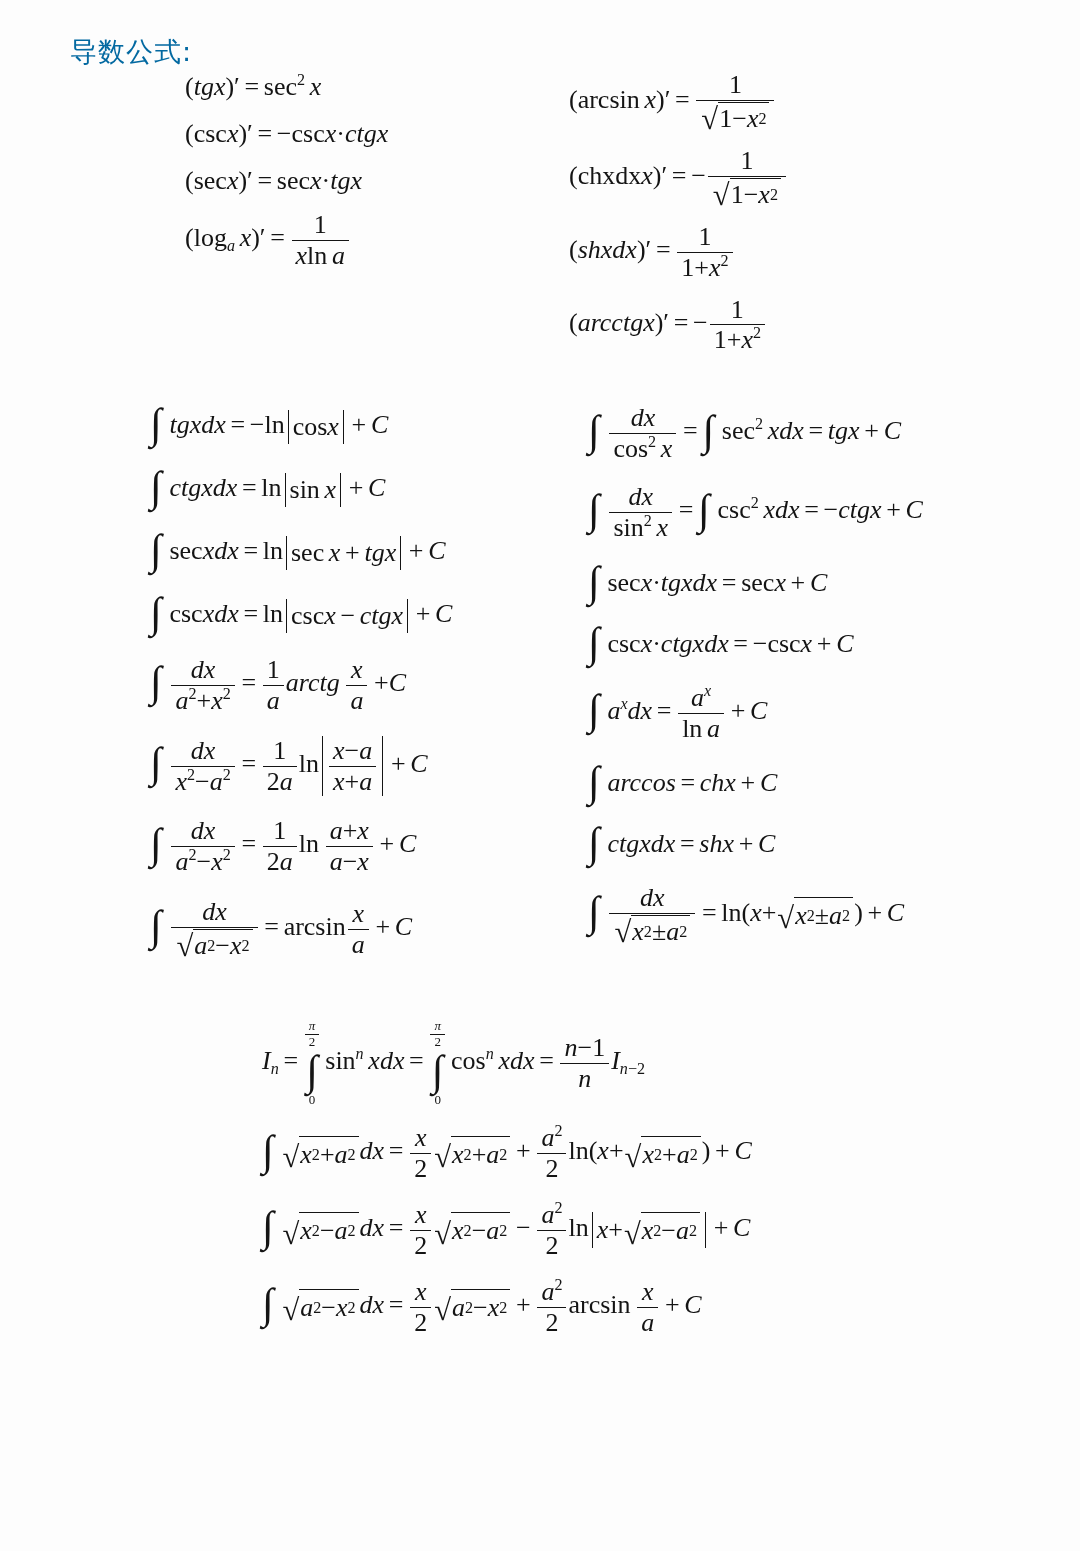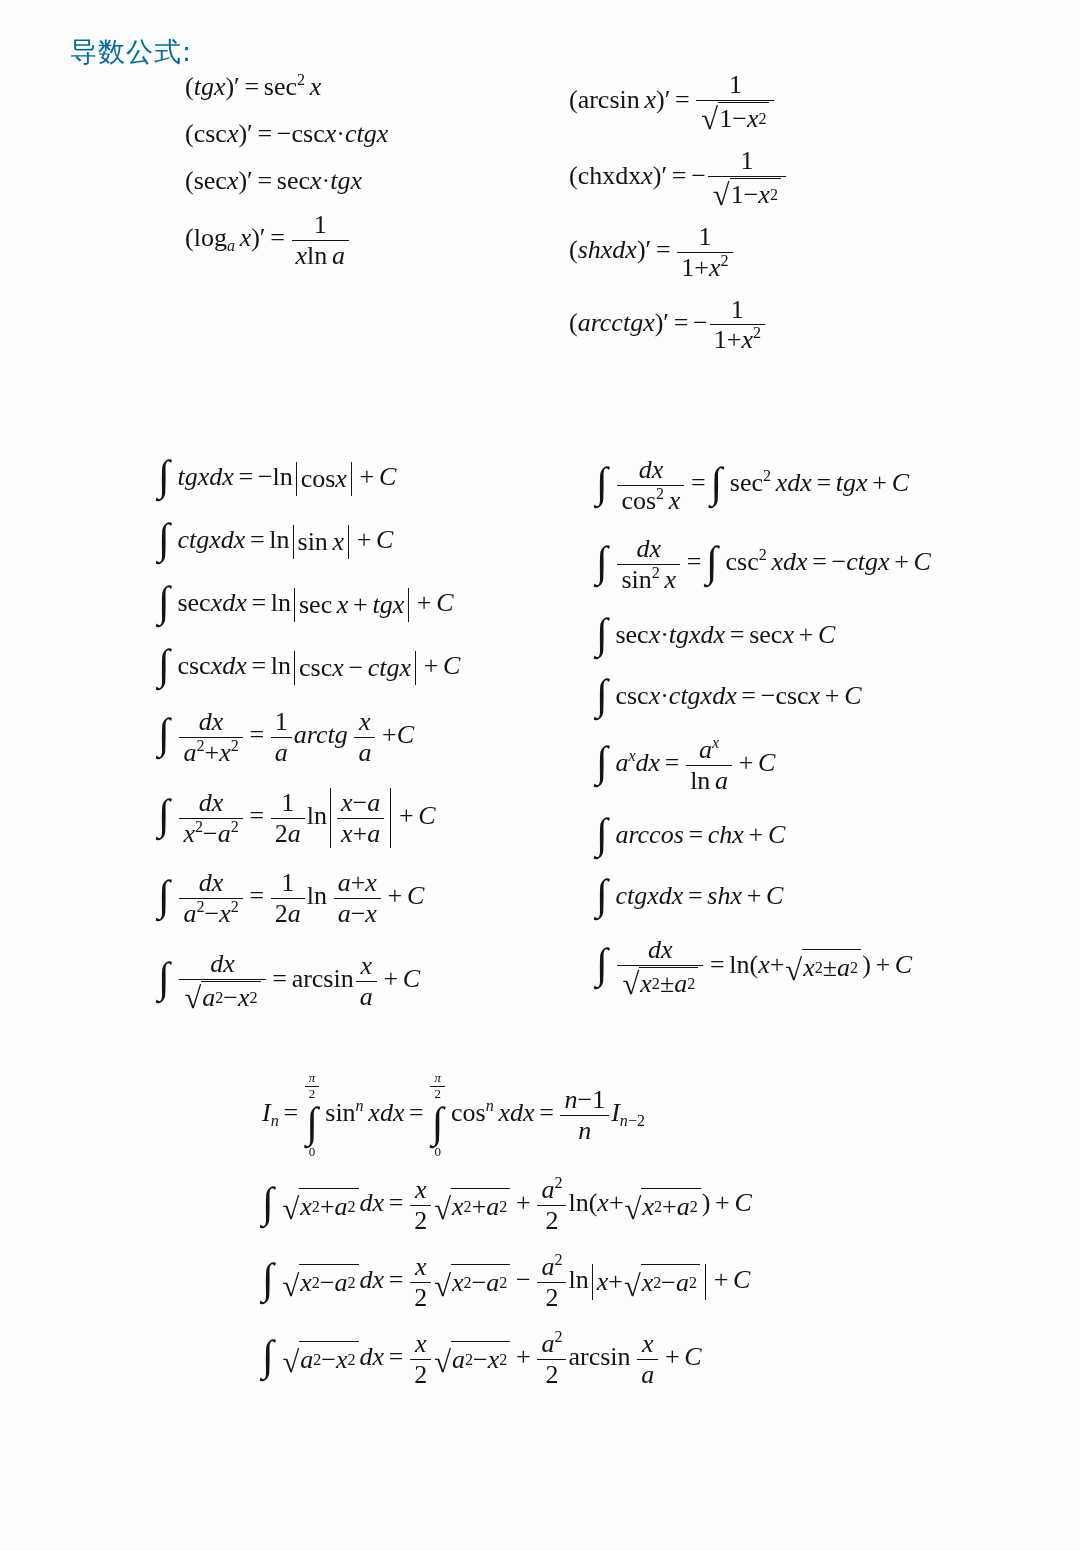--- a/index.html
+++ b/index.html
@@ -17,21 +17,21 @@
     font-size:27px;
     margin:0;
     padding:34px 0 0 70px;
     letter-spacing:1px;
     color:#0369a1;
   }
   
   .derivs{display:flex;}
   .derivs .colL{margin-left:185px;width:378px;display:flex;flex-direction:column;gap:13px;}
   .derivs .colR{margin-left:6px;display:flex;flex-direction:column;gap:12px;}
-  .ints{display:flex;margin-top:100px;padding-left:8px;}
+  .ints{display:flex;margin-top:48px;}
   .ints .colL{margin-left:150px;width:402px;display:flex;flex-direction:column;gap:20px;}
   .ints .colR{margin-left:36px;display:flex;flex-direction:column;gap:18px;}
   .bottom{margin:58px 0 0 262px;display:flex;flex-direction:column;gap:16px;}
   
   .math{font-size:26px;line-height:1.3;white-space:nowrap;}
   .math .v{font-style:italic;}
   .math .u{font-style:normal;}
   .math .sp{display:inline-block;width:0.18em;}
   .math .frac{display:inline-block;text-align:center;vertical-align:middle;margin:0 2px;line-height:1.15;}
   .math .num,.math .den{display:block;padding:0 4px;}

